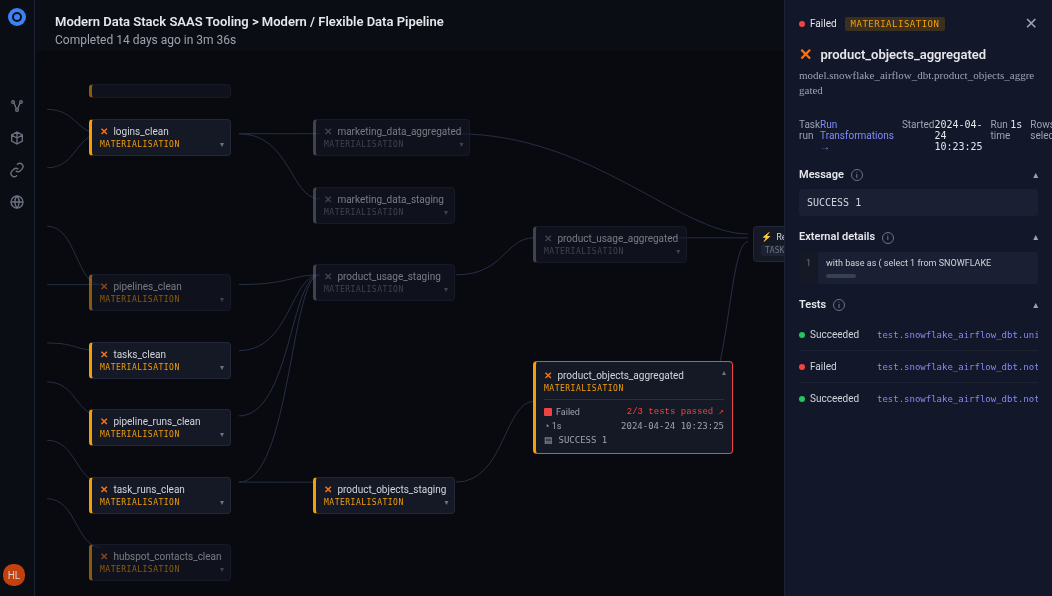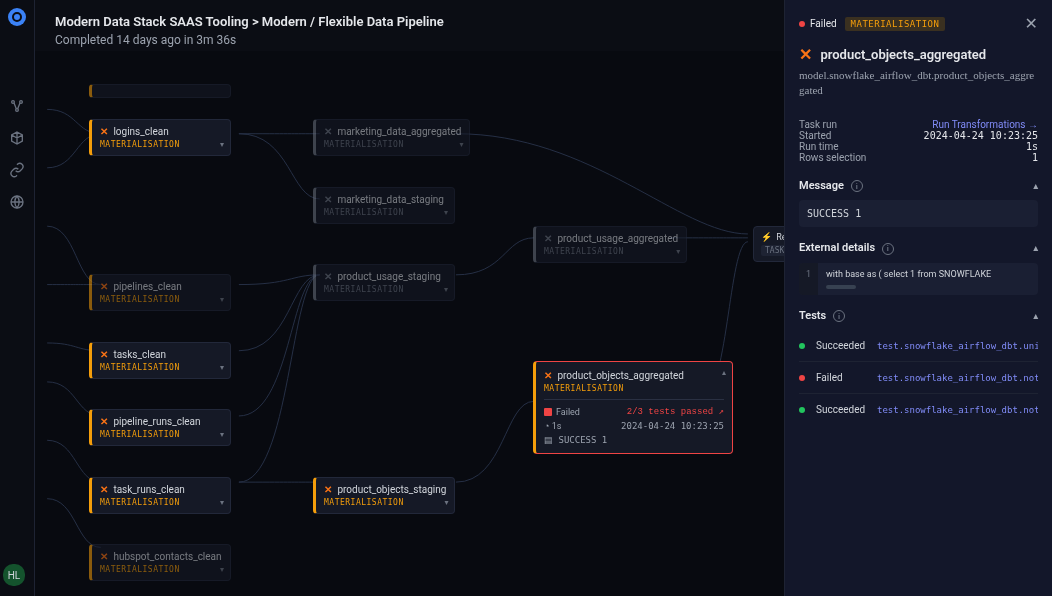--- a/index.html
+++ b/index.html
@@ -49,40 +49,40 @@
 .panel-top{display:flex;align-items:center;justify-content:space-between;margin-bottom:12px}
 .panel-chips{display:flex;gap:8px;align-items:center}
 .chip{display:flex;align-items:center;gap:5px;font-size:10px}
 .chip.failed{color:#e5e7eb}
 .badge{background:#3a3020;color:#f59e0b;padding:2px 6px;border-radius:2px;font-family:monospace;font-size:9px;letter-spacing:0.5px}
 .close{color:#9ca3af;cursor:pointer;font-size:16px}
 .panel-title-row{display:flex;align-items:center;gap:8px;margin-bottom:4px}
 .panel-title-icon{color:#f97316;font-size:16px;font-weight:bold}
 .panel-title{font-size:13px;font-weight:600;color:#e5e7eb}
 .panel-sub{font-family:Liberation Serif, serif;font-size:11px;color:#9ca3af;margin-bottom:20px;word-break:break-all;line-height:1.4}
-.meta{display:flex;flex-direction:column;margin-bottom:16px}
+.meta{display:flex;flex-direction:row;gap:8px;margin-bottom:16px}
 .meta-row{display:flex;justify-content:space-between;font-size:10px}
 .meta-row .k{color:#9ca3af}
 .meta-row .v{color:#e5e7eb;font-family:monospace}
 .meta-row .link{color:#818cf8;font-family:inherit;cursor:pointer;display:flex;align-items:center;gap:3px}
 .section{margin-bottom:14px}
 .section-h{display:flex;align-items:center;justify-content:space-between;font-size:11px;font-weight:600;color:#e5e7eb;margin-bottom:8px}
 .section-h .info{width:12px;height:12px;border:1px solid #6b7280;border-radius:50%;display:inline-flex;align-items:center;justify-content:center;font-size:8px;color:#6b7280;margin-left:4px}
 .section-h .caret{color:#9ca3af;font-size:9px}
 .msgbox{background:#1a1f33;border-radius:4px;padding:8px;font-family:monospace;font-size:10px;color:#d1d5db}
 .codebox{background:#1a1f33;border-radius:4px;display:flex;font-family:monospace;font-size:9px}
 .codebox .ln{background:#151926;padding:6px 7px;color:#6b7280;text-align:right;border-radius:4px 0 0 4px}
 .codebox .code{padding:6px 8px;color:#d1d5db;flex:1;overflow:hidden;white-space:nowrap}
 .codebox .scrollbar{height:4px;background:#374151;width:30px;margin-top:6px;border-radius:2px}
 .tests-list{display:flex;flex-direction:column}
 .test-row{display:flex;align-items:center;gap:8px;padding:10px 0;border-top:1px solid #1e2333;font-size:10px}
 .test-row:first-child{border-top:none}
-.test-status{display:flex;align-items:center;gap:11px;min-width:70px;color:#d1d5db}
+.test-status{display:flex;align-items:center;gap:5px;min-width:70px;color:#d1d5db}
 .test-name{color:#818cf8;font-family:monospace;font-size:9px;overflow:hidden;white-space:nowrap}
-.avatar{position:absolute;left:3px;bottom:10px;width:22px;height:22px;background:#14532d;border-radius:10px;display:flex;align-items:center;justify-content:center;font-size:10px;color:#d1d5db}
+.avatar{position:absolute;left:3px;bottom:10px;width:22px;height:22px;background:#c2410c;border-radius:10px;display:flex;align-items:center;justify-content:center;font-size:10px;color:#d1d5db}
 </style>
 </head>
 <body>
 
 <div class="app">
   <div class="leftrail">
     <div class="logo">
         <div class="logo-inner"></div>
       </div>
     <div class="leftrail-spacer"></div>

